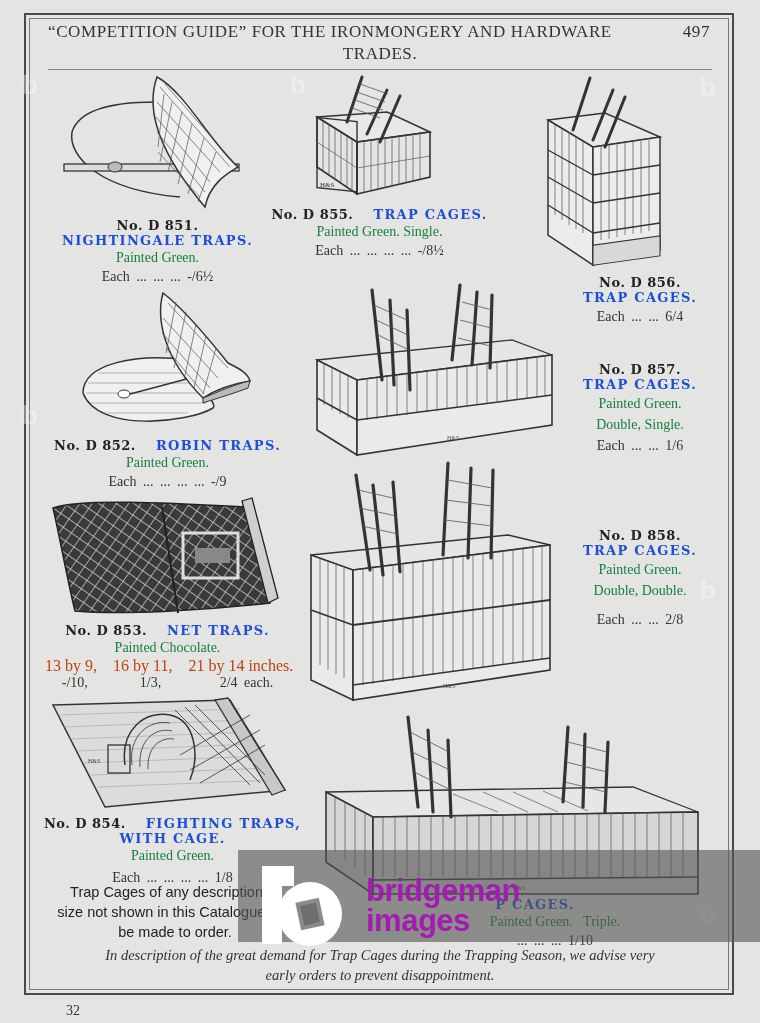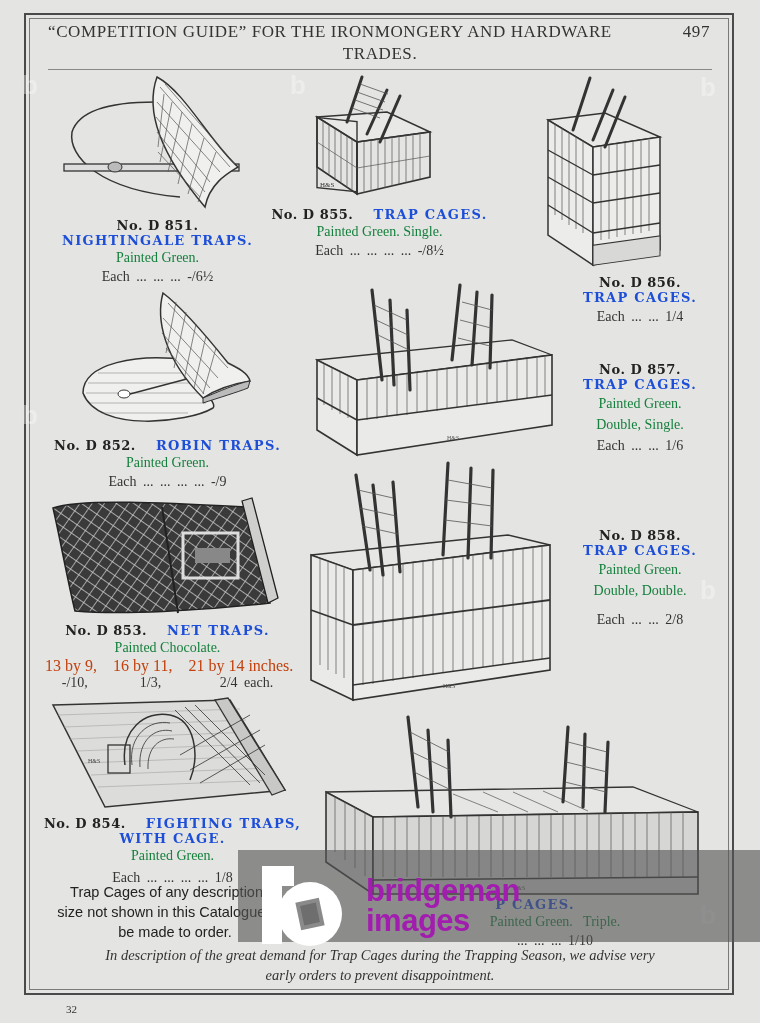--- a/index.html
+++ b/index.html
@@ -14,21 +14,21 @@
   .header-rule { position:absolute; left:48px; top:69px; width:664px; border-top:1px solid #888; }
 
   .blk { position:absolute; text-align:center; }
   .no { font-family:"DejaVu Serif", serif; font-weight:bold; font-size:13px; letter-spacing:0.5px; color:#222; }
   .ttl { font-family:"DejaVu Serif", serif; font-weight:bold; font-size:13px; letter-spacing:1.3px; color:#1d4ed8; }
   .desc { font-size:14px; color:#15803d; line-height:19px; }
   .price { font-size:14px; color:#333; line-height:19px; word-spacing:3px; }
   .small { font-size:16px; color:#c2410c; }
   .sans-note { font-family:"Liberation Sans", sans-serif; font-size:14.5px; color:#222; line-height:20px; text-align:center; }
   .footer-italic { position:absolute; left:40px; top:945px; width:680px; text-align:center; font-style:italic; font-size:14.5px; line-height:20px; color:#333; }
-  .folio { position:absolute; left:66px; top:1003px; font-size:11px; color:#333; }
+  .folio { position:absolute; left:66px; top:1003px; font-size:14px; color:#333; }
 
   .illus { position:absolute; }
 
   
   .wm-band { position:absolute; left:238px; top:850px; width:522px; height:92px; background:rgba(85,85,85,0.62); }
   .wm-logo { position:absolute; left:262px; top:866px; }
   .wm-text { position:absolute; left:366px; top:876px; font-family:"Liberation Sans", sans-serif; font-weight:bold; color:#a21caf; font-size:31px; line-height:30px; letter-spacing:-0.5px; }
   .ghost-b { position:absolute; font-family:"Liberation Sans", sans-serif; font-weight:bold; color:rgba(255,255,255,0.35); font-size:26px; }
 </style>
 </head>
@@ -393,21 +393,21 @@
       <span>-/8½</span>
     </div>
   </div>
 
   <div class="blk" style="left:555px;top:275px;width:170px;">
     <div class="no">No. D 856.</div>
     <div class="ttl">TRAP CAGES.</div>
     <div class="price" style="margin-top:2px">
       <span>Each</span>
       <span>... ...</span>
-      <span>1/4</span>
+      <span>6/4</span>
     </div>
   </div>
 
   <div class="blk" style="left:50px;top:438px;width:235px;">
     <div class="no">
       <span>No. D 852.</span>&nbsp;&nbsp;&nbsp;
       <span class="ttl">ROBIN TRAPS.</span>
     </div>
     <div class="desc">Painted Green.</div>
     <div class="price">

